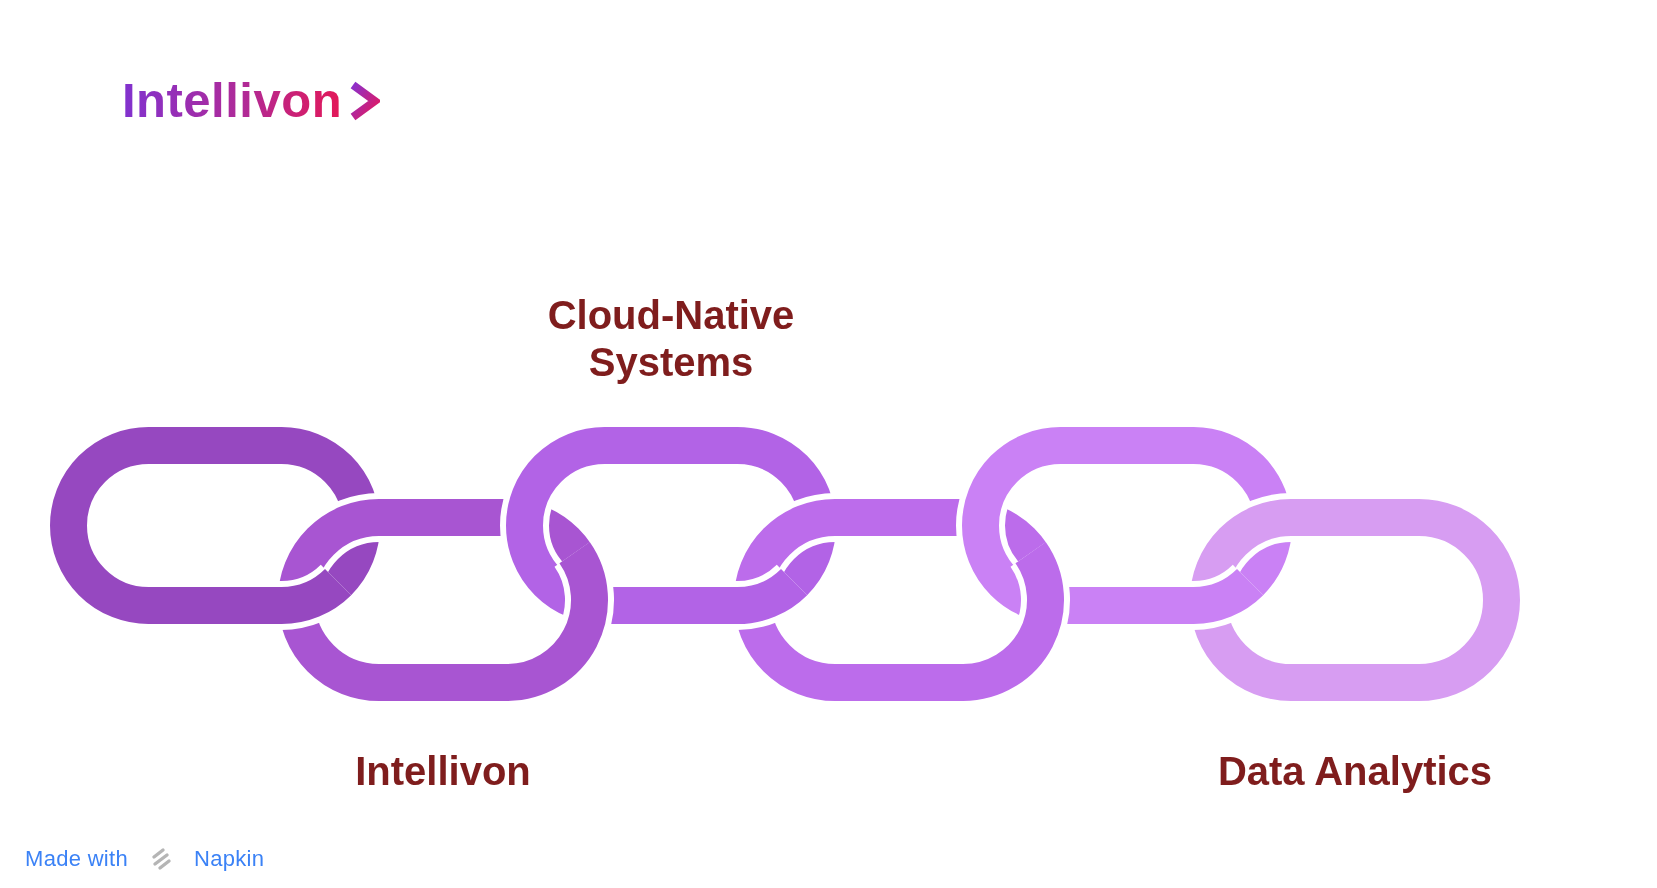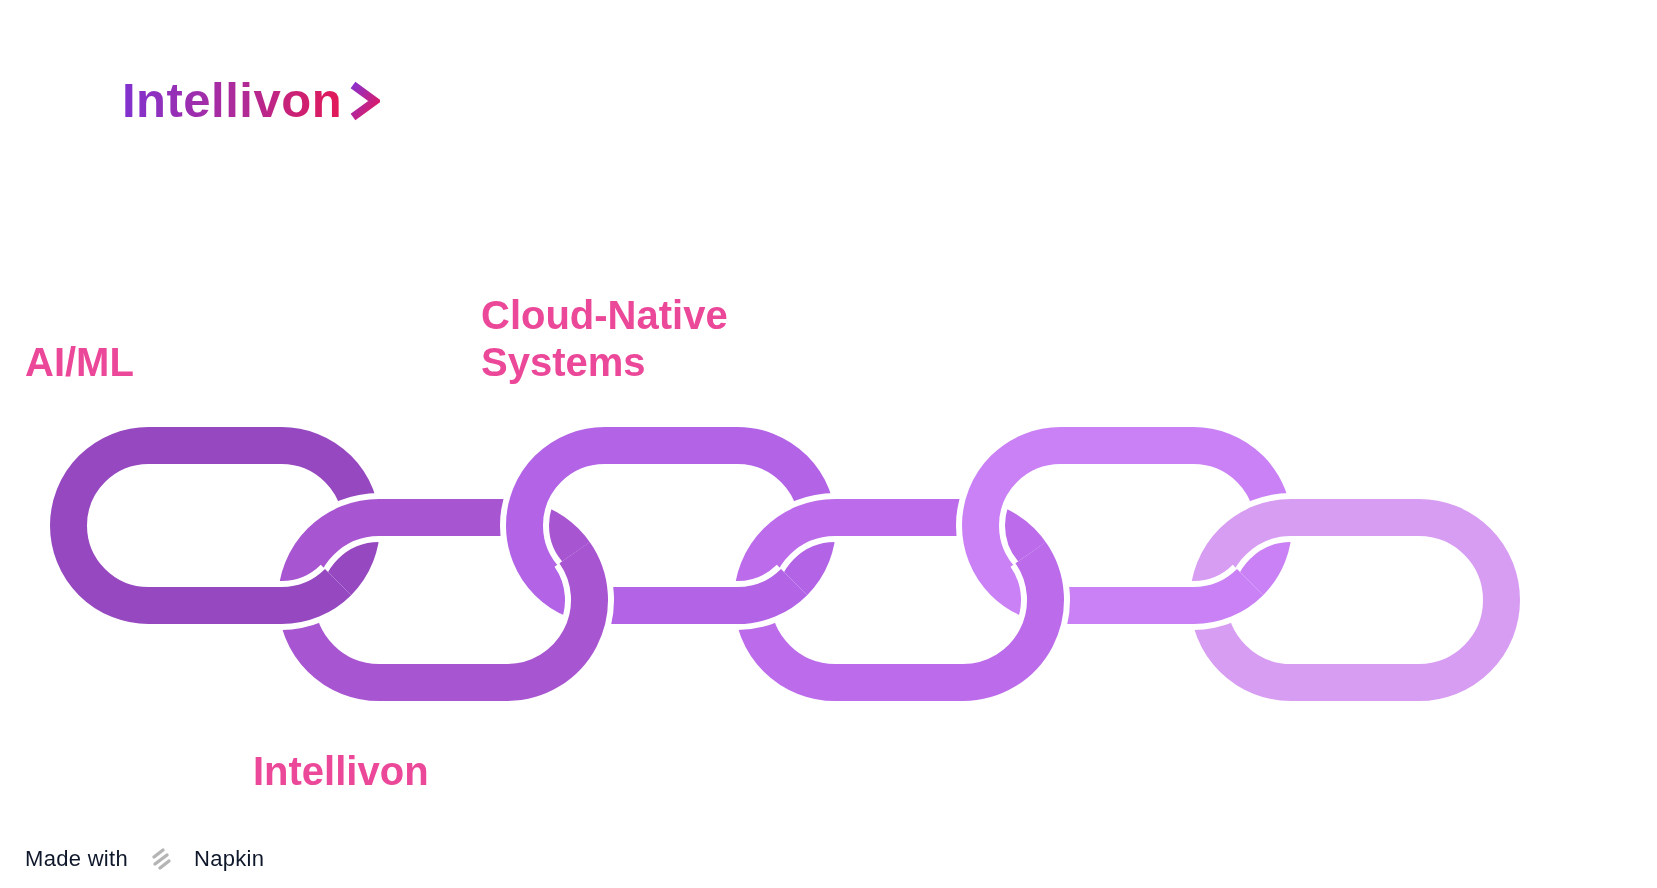--- a/index.html
+++ b/index.html
@@ -21,31 +21,31 @@
     -webkit-background-clip:text;background-clip:text;
     -webkit-text-fill-color:transparent;color:transparent;
   }
   .logo-chevron{display:block;margin-top:2px;}
   
   .chain{position:absolute;left:0;top:0;}
   
   .link-label{
     position:absolute;
     width:380px;margin-left:-190px;
-    text-align:left;
-    font-size:40px;font-weight:bold;color:#ec4899;
+    text-align:center;
+    font-size:40px;font-weight:bold;color:#7f1d1d;
     line-height:47px;white-space:pre-line;
   }
   .label-top{bottom:502px;}
   .label-bottom{top:748px;}
   
   .footer{
     position:absolute;left:25px;bottom:16px;
     display:flex;align-items:center;gap:20px;
-    font-size:22px;color:#0f172a;letter-spacing:0.3px;
+    font-size:22px;color:#3b82f6;letter-spacing:0.3px;
   }
 </style>
 </head>
 <body>
 
 <div class="canvas">
 
   <div class="logo">
     <span class="logo-text">Intellivon</span>
     <svg class="logo-chevron" width="32" height="44" viewBox="0 0 32 44">
@@ -106,24 +106,24 @@
     <g>
       <path d="M904 682.5 H963 A82.5 82.5 0 0 0 1030.6 552.7" fill="none" stroke="#ffffff" stroke-width="49"></path>
       <path d="M904 682.5 H963 A82.5 82.5 0 0 0 1030.6 552.7" fill="none" stroke-width="37" stroke="#bc6ceb"></path>
     </g>
     <g>
       <path d="M1112 605.5 H1193.5 A80 80 0 0 0 1250.1 582.1" fill="none" stroke="#ffffff" stroke-width="49"></path>
       <path d="M1112 605.5 H1193.5 A80 80 0 0 0 1250.1 582.1" fill="none" stroke-width="37" stroke="#ca81f5"></path>
     </g>
   </svg>
 
-  <div class="link-label label-top" style="left:215px;">AI/ML</div>
   <div class="link-label label-bottom" style="left:443px;">Intellivon</div>
   <div class="link-label label-top" style="left:671px;">Cloud-Native
 Systems</div>
+  <div class="link-label label-bottom" style="left:1355px;">Data Analytics</div>
 
   <div class="footer">
     <span>Made with</span>
     <svg width="26" height="26" viewBox="0 0 26 26">
       <g stroke="#b5b5b5" stroke-width="3.4" stroke-linecap="round" fill="none">
         <path d="M6 11 L15 4"></path>
         <path d="M7 18 L19 9"></path>
         <path d="M12 22 L21 15"></path>
       </g>
     </svg>

